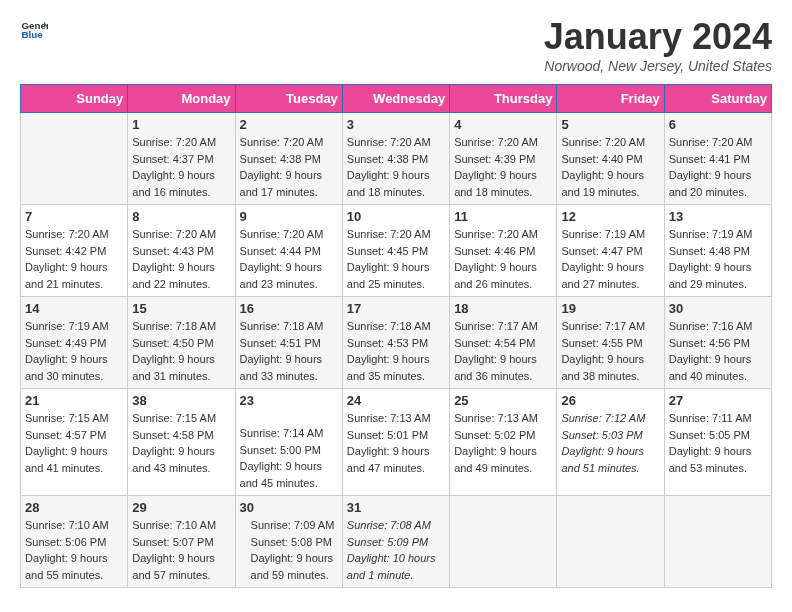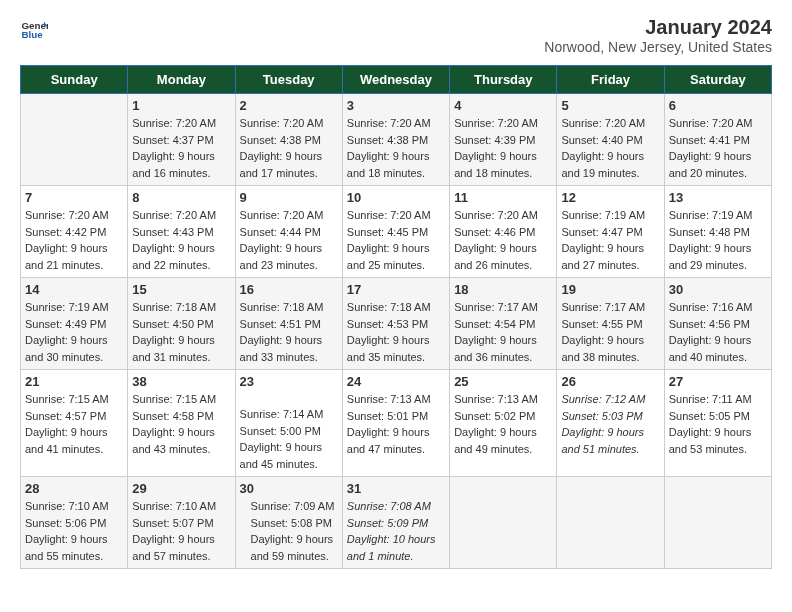--- a/index.html
+++ b/index.html
@@ -22,38 +22,39 @@
       gap: 4px;
     }
     .logo-icon {
       width: 28px;
       height: 28px;
     }
     .title-area {
       text-align: right;
     }
     .main-title {
-      font-size: 20px;
+      font-size: 36px;
       font-weight: bold;
       color: #333;
     }
     .subtitle {
       font-size: 14px;
       color: #555;
+      font-style: italic;
     }
     table {
       width: 100%;
       border-collapse: collapse;
       font-size: 11px;
     }
     thead tr th {
-      background: #14532d;
+      background: #ec4899;
       color: #fff;
       padding: 6px 4px;
-      text-align: center;
+      text-align: right;
       font-size: 13px;
       font-weight: bold;
       border: 1px solid #2d6db5;
     }
     tbody tr td {
       border: 1px solid #ccc;
       vertical-align: top;
       padding: 4px 4px;
       min-height: 70px;
       color: #333;

